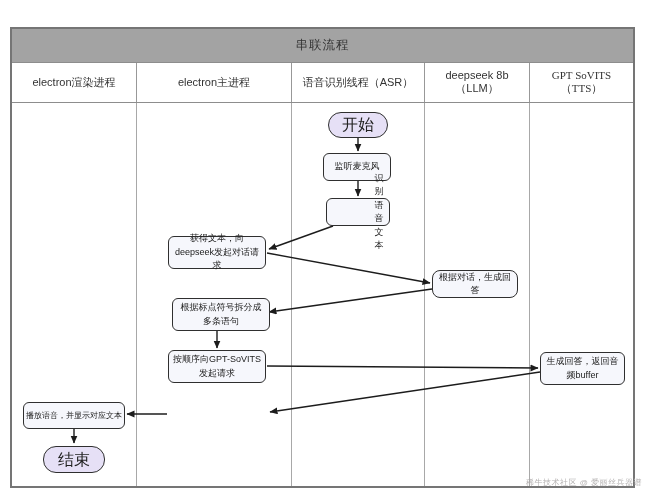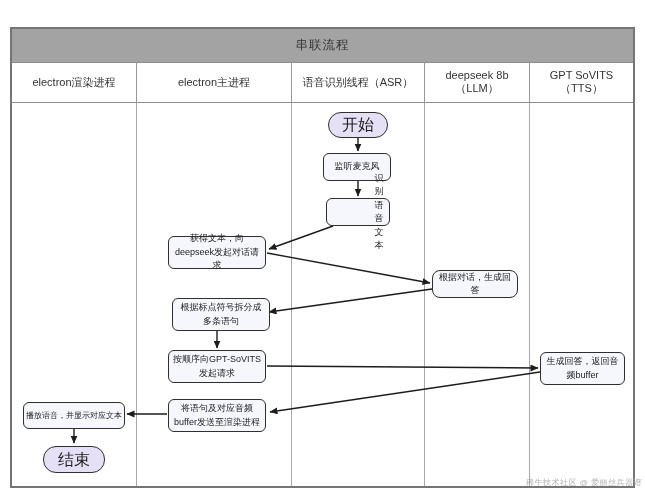--- a/index.html
+++ b/index.html
@@ -29,21 +29,21 @@
   .header-cell {
     display: flex; align-items: center; justify-content: center;
     font-size: 11px; color: #333; border-right: 1px solid #989898;
     text-align: center; padding: 0 2px;
   }
   .header-cell:last-child { border-right: none; }
   .lanes { flex: 1; display: flex; }
   .lane { border-right: 1px solid #a8a8a8; }
   .lane:last-child { border-right: none; }
   .w1 { width: 125px; } .w2 { width: 155px; } .w3 { width: 133px; }
-  .w4 { width: 105px; } .w5 { flex: 1; }
+  .w4 { width: 105px; } .w5 { flex: 1; font-family: Liberation Serif, serif; }
 
   .node {
     position: absolute;
     border: 1.4px solid #2f2f2f;
     background: #f6f7fc;
     border-radius: 6px;
     display: flex; align-items: center; justify-content: center;
     text-align: center;
     font-size: 9px; line-height: 1.5; color: #222;
     padding: 2px 4px;
@@ -118,20 +118,19 @@
   <div class="node" style="left:168px; top:236px; width:98px; height:33px;">获得文本，向deepseek发起对话请求</div>
 
   <div class="node" style="left:432px; top:270px; width:86px; height:28px;border-radius:8px;">根据对话，生成回答</div>
 
   <div class="node" style="left:172px; top:298px; width:98px; height:33px;">根据标点符号拆分成多条语句</div>
 
   <div class="node" style="left:168px; top:350px; width:98px; height:33px;">按顺序向GPT-SoVITS发起请求</div>
 
   <div class="node" style="left:540px; top:352px; width:85px; height:33px;">生成回答，返回音频buffer</div>
 
-  <div class="node" style="left:168px; top:399px; width:98px; height:33px;">将语句及对应音频buffer发送至渲染进程</div>
 
   <div class="node nowrap" style="left:23px; top:402px; width:102px; height:27px;">播放语音，并显示对应文本</div>
 
   <div class="node terminator" style="left:43px; top:446px; width:62px; height:27px;">结束</div>
 
   <div class="watermark">稀牛技术社区 @ 爱丽丝兵器谱</div>
 </div>
 
 </body></html>

